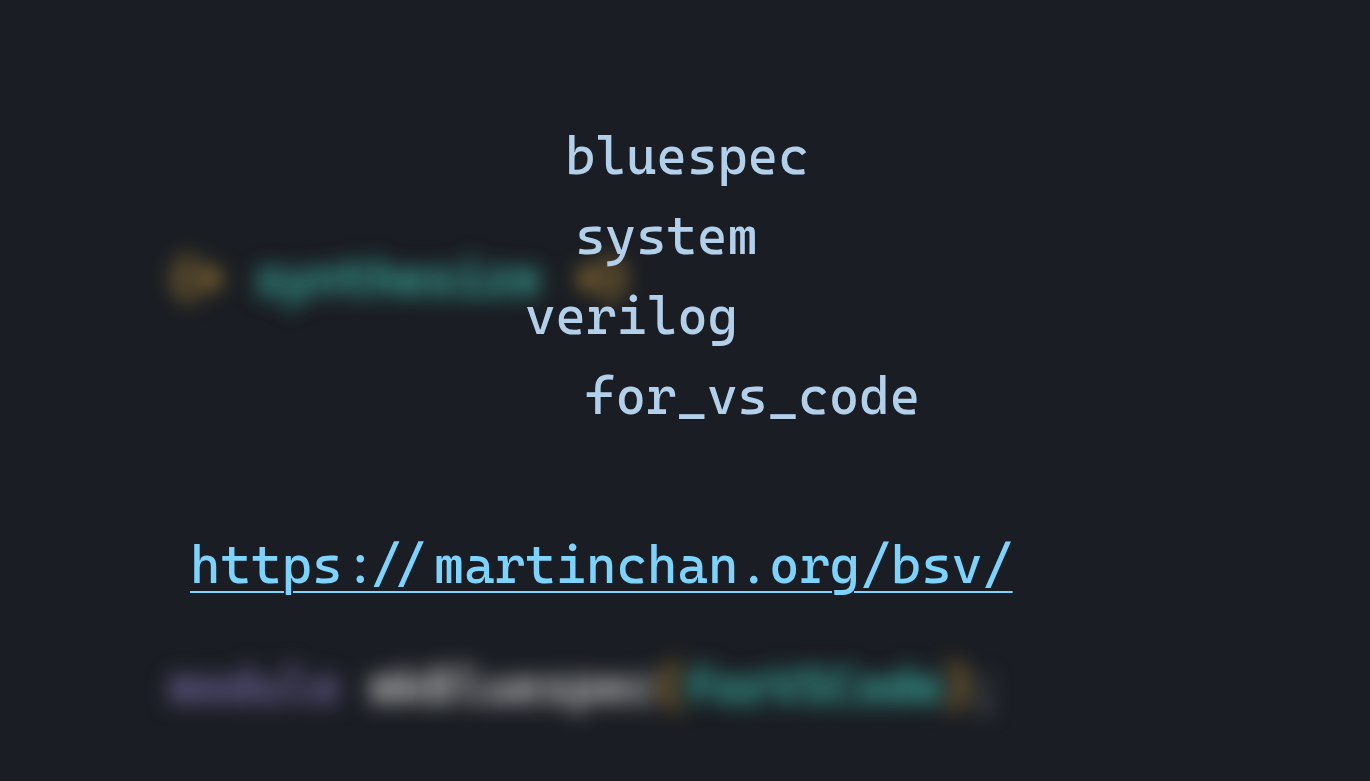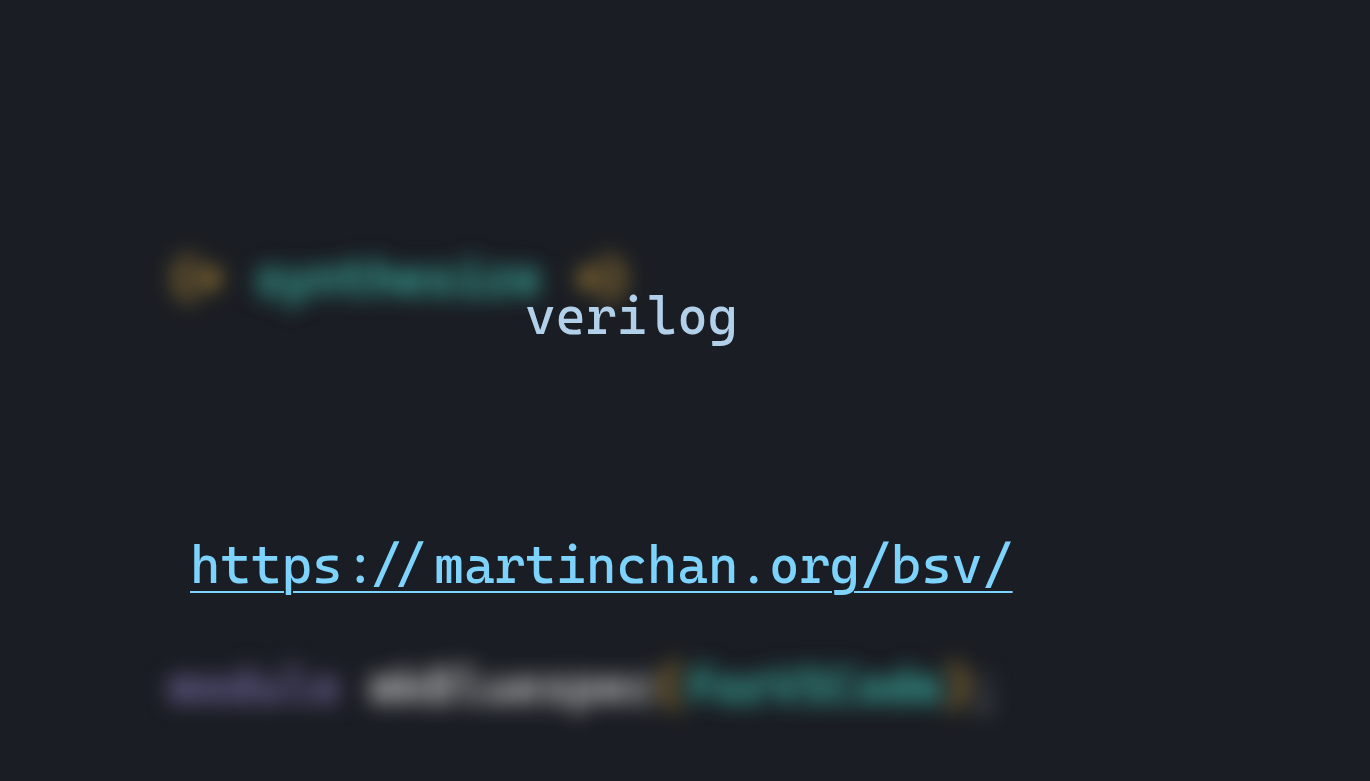--- a/index.html
+++ b/index.html
@@ -84,18 +84,21 @@
     
     
     
     
     
     
     
   </div>
 
   <div class="overlay">
+    <div class="title-word" style="left:565px; top:126px;">bluespec</div>
+    <div class="title-word" style="left:575px; top:206px;">system</div>
     <div class="title-word" style="left:525px; top:286px;">verilog</div>
+    <div class="title-word" style="left:585px; top:366px;">for_vs_code</div>
 
     <a class="url" href="#">https://martinchan.org/bsv/</a>
   </div>
 
 </div>
 
 </body></html>

